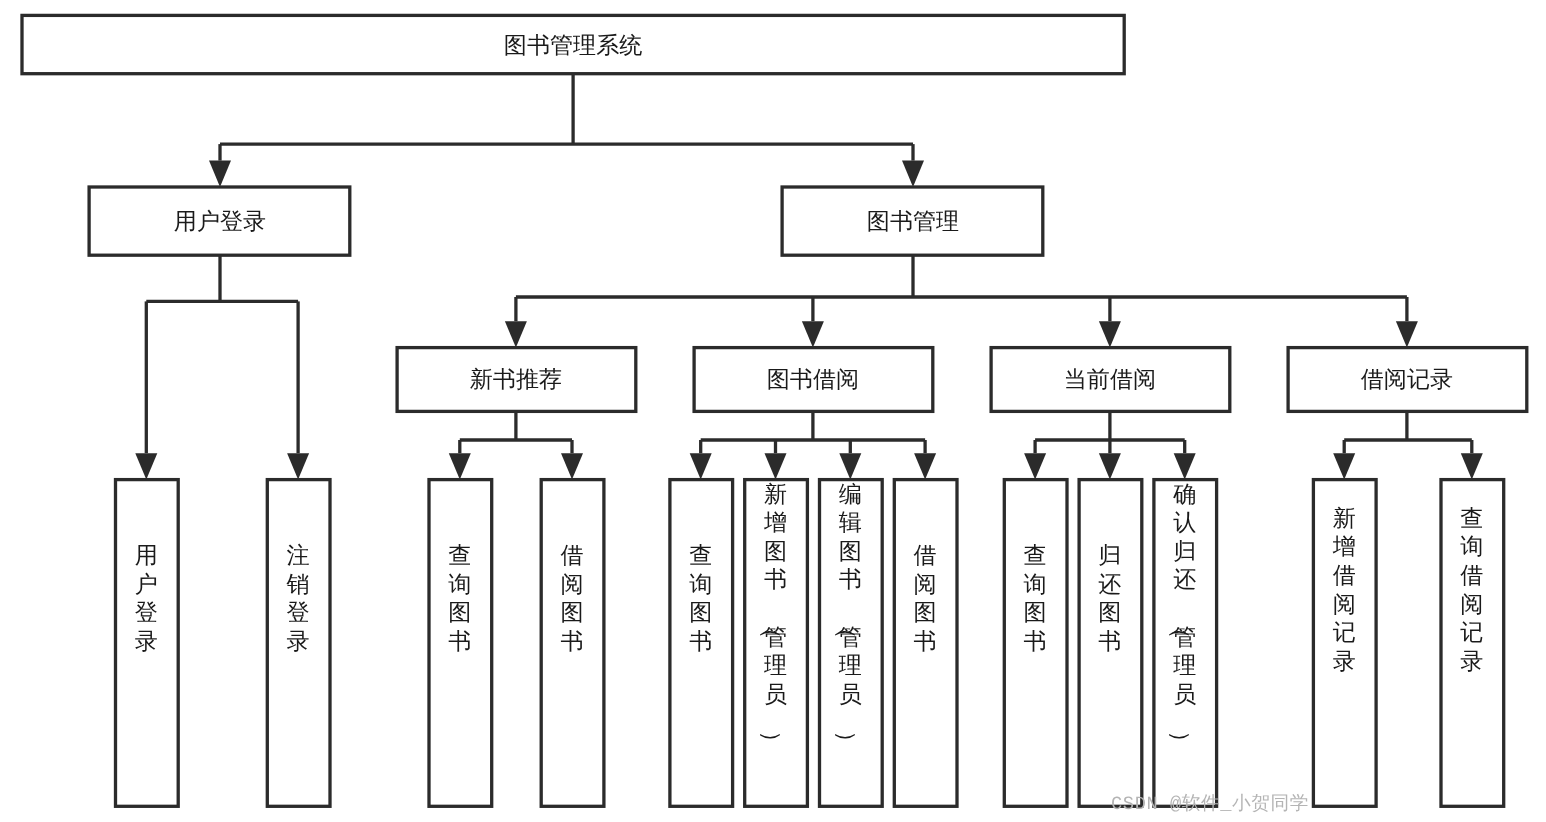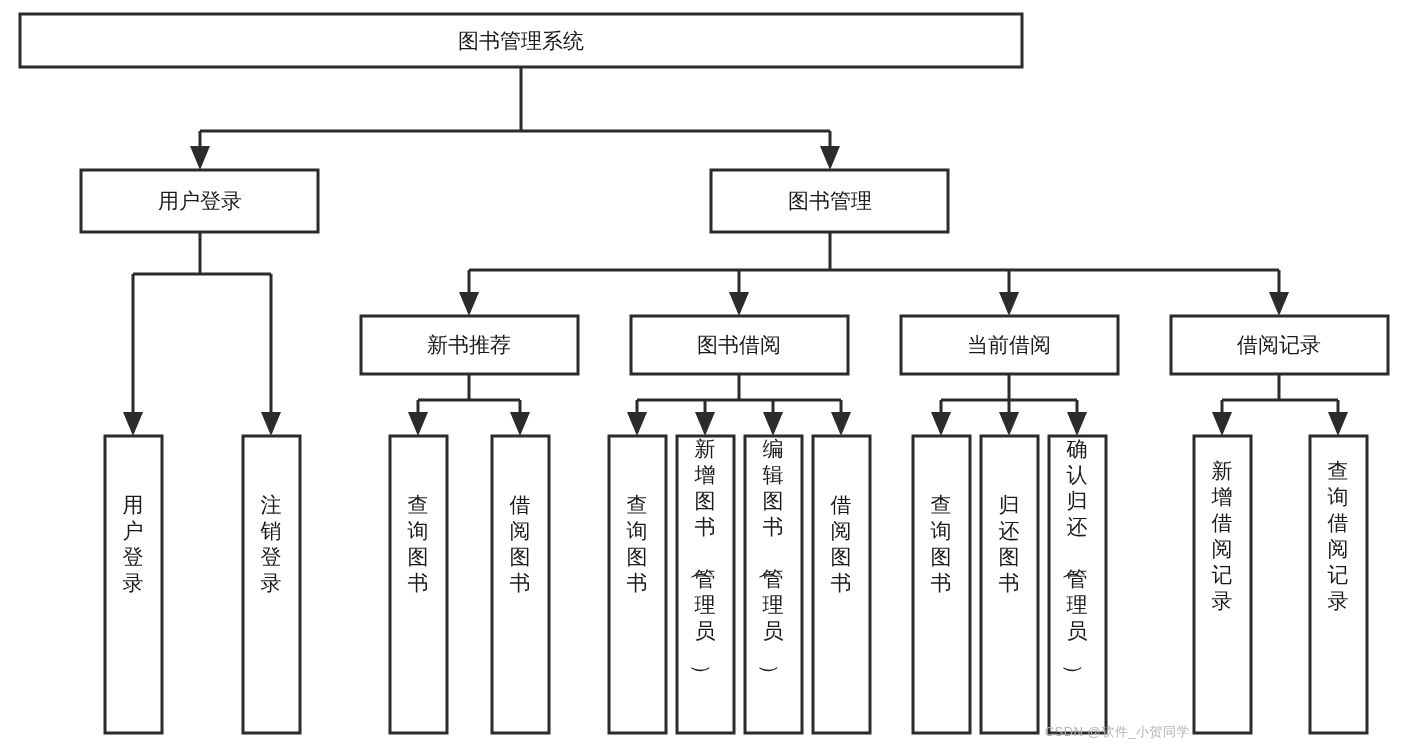--- a/index.html
+++ b/index.html
@@ -51,22 +51,22 @@
     fill: none;
   }
   .arrow-head {
     fill: #2b2b2b;
     stroke: none;
   }
   .watermark {
     position: absolute;
     right: 10px;
     bottom: 6px;
-    font-family: Liberation Sans, sans-serif;
-    font-size: 13px;
+    font-family: Liberation Mono, monospace;
+    font-size: 17px;
     color: #b4b4b4;
     white-space: nowrap;
     letter-spacing: 0.5px;
     user-select: none;
   }
 </style>
 </head>
 <body>
 
 <div id="diagram-root">

